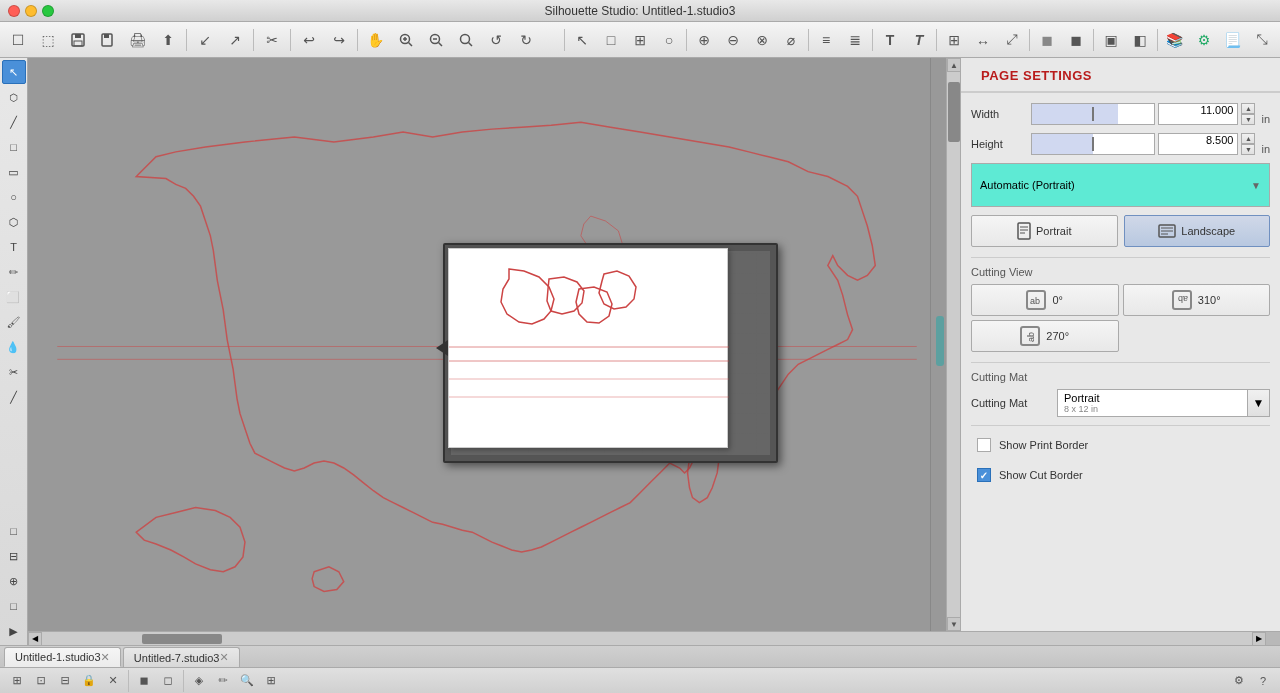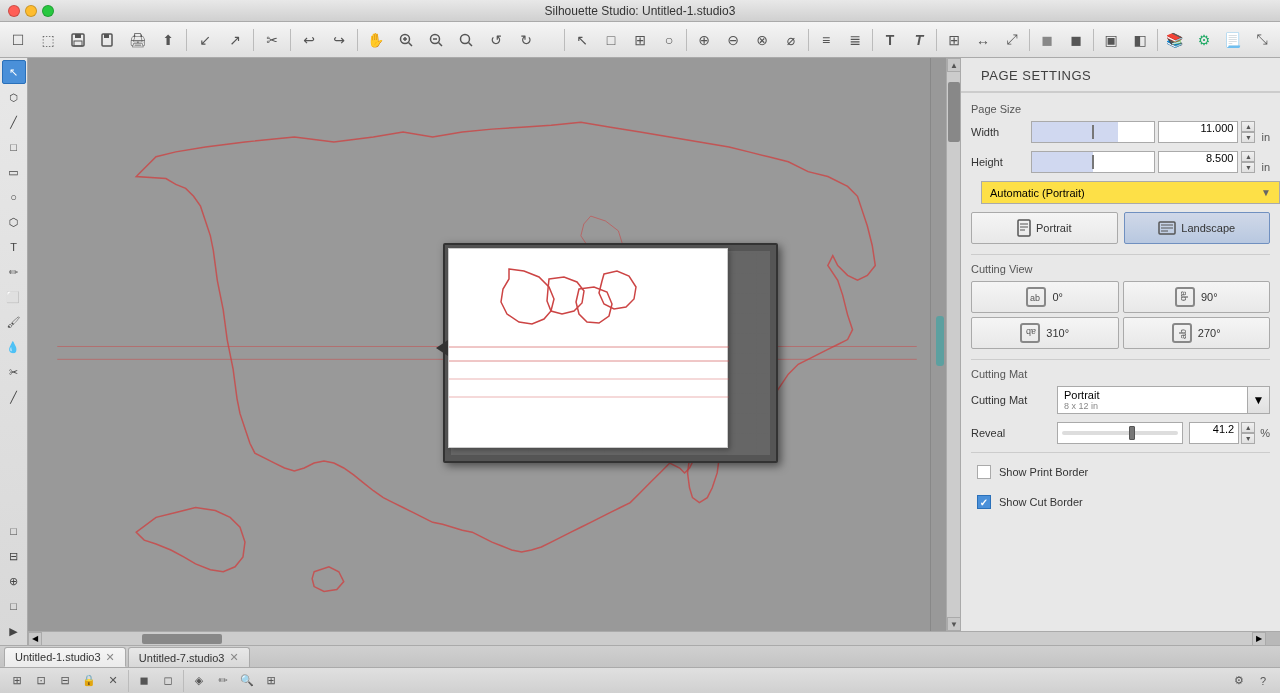--- a/index.html
+++ b/index.html
@@ -37,21 +37,21 @@
     .cutting-mat { position: absolute; left: 415px; top: 185px; width: 335px; height: 220px; background: #555; border: 2px solid #333; border-radius: 2px; box-shadow: 3px 3px 8px rgba(0,0,0,0.5); }
     .cutting-mat-inner { position: absolute; left: 6px; top: 6px; right: 6px; bottom: 6px; background: #666; }
     .paper { position: absolute; left: 420px; top: 190px; width: 280px; height: 200px; background: white; border: 1px solid #ccc; box-shadow: 2px 2px 5px rgba(0,0,0,0.3); }
 
     
     .left-arrow { position: absolute; left: 408px; top: 282px; width: 0; height: 0; border-top: 8px solid transparent; border-bottom: 8px solid transparent; border-right: 12px solid #333; }
 
     
     .right-panel { width: 320px; background: #e8e8e8; border-left: 1px solid #aaa; flex-shrink: 0; overflow-y: auto; }
     .panel-header { padding: 10px 14px 8px; border-bottom: 2px solid #ccc; }
-    .panel-header h2 { font-size: 13px; font-weight: normal; color: #404040; letter-spacing: 0.5px; padding-left: 6px; }
+    .panel-header h2 { font-size: 13px; font-weight: bold; color: #b91c1c; letter-spacing: 0.5px; padding-left: 6px; }
 
     .panel-body { padding: 10px; }
 
     .section-title { font-size: 11px; color: #555; margin-bottom: 6px; font-weight: 500; }
 
     .field-row { display: flex; align-items: center; margin-bottom: 8px; }
     .field-label { width: 60px; font-size: 11px; color: #333; }
     .field-input-wrap { display: flex; align-items: flex-end; gap: 3px; flex: 1; }
     .spinner-input { width: 80px; height: 22px; border: 1px solid #aaa; background: white; padding: 0 4px; font-size: 11px; text-align: right; }
     .spinner-btns { display: flex; flex-direction: column; }
@@ -62,21 +62,21 @@
     .orient-btn { flex: 1; height: 32px; border: 1px solid #aaa; background: linear-gradient(to bottom, #f5f5f5, #e8e8e8); display: flex; align-items: center; justify-content: center; gap: 5px; cursor: pointer; font-size: 11px; color: #333; border-radius: 2px; }
     .orient-btn.active { background: linear-gradient(to bottom, #d0d8e8, #b8c8e0); border-color: #7090c0; }
 
     .section-divider { height: 1px; background: #ccc; margin: 8px 0; }
 
     .rotate-grid { display: grid; grid-template-columns: 1fr 1fr; gap: 4px; margin-bottom: 10px; }
     .rotate-btn { height: 32px; border: 1px solid #aaa; background: linear-gradient(to bottom, #f5f5f5, #e8e8e8); display: flex; align-items: center; justify-content: center; gap: 6px; cursor: pointer; font-size: 11px; color: #333; border-radius: 2px; }
     .rotate-icon { width: 20px; height: 20px; border: 2px solid #888; border-radius: 3px; display: flex; align-items: center; justify-content: center; font-size: 9px; color: #555; position: relative; }
 
     .dropdown-wrap { position: relative; margin-bottom: 8px; }
-    .dropdown-btn { width: 100%; height: 23px; border: 1px solid #aaa; background: #fde047; padding: 0 8px; font-size: 11px; display: flex; align-items: center; justify-content: space-between; cursor: pointer; margin-left: 10px; }
+    .dropdown-btn { width: 100%; height: 44px; border: 1px solid #aaa; background: #5eead4; padding: 0 8px; font-size: 11px; display: flex; align-items: center; justify-content: space-between; cursor: pointer; }
     .dropdown-arrow { font-size: 10px; color: #666; }
 
     .cutting-mat-row { display: flex; align-items: center; margin-bottom: 8px; gap: 6px; }
     .cutting-mat-label { font-size: 11px; color: #333; width: 80px; }
     .cutting-mat-select-wrap { flex: 1; display: flex; align-items: center; border: 1px solid #aaa; background: white; height: 28px; }
     .cutting-mat-select-text { flex: 1; padding: 0 6px; font-size: 11px; }
     .cutting-mat-dd { width: 22px; height: 100%; background: linear-gradient(to bottom, #f0f0f0, #e0e0e0); border-left: 1px solid #aaa; display: flex; align-items: center; justify-content: center; cursor: pointer; }
 
     .reveal-row { display: flex; align-items: center; margin-bottom: 8px; gap: 6px; }
     .reveal-label { font-size: 11px; color: #333; width: 80px; }
@@ -87,21 +87,21 @@
     .reveal-spinner-input { width: 50px; height: 22px; border: 1px solid #aaa; background: white; padding: 0 4px; font-size: 11px; text-align: right; }
 
     .checkbox-row { display: flex; align-items: center; gap: 8px; margin-bottom: 8px; padding: 4px 6px; }
     .checkbox-box { width: 14px; height: 14px; border: 1px solid #aaa; background: white; display: flex; align-items: center; justify-content: center; cursor: pointer; flex-shrink: 0; }
     .checkbox-box.checked { background: #4a90d9; border-color: #2a70b9; }
     .checkbox-check { color: white; font-size: 10px; font-weight: bold; }
     .checkbox-label { font-size: 11px; color: #333; }
 
     
     .bottom-tabs { height: 22px; background: linear-gradient(to bottom, #d0d0d0, #c4c4c4); border-top: 1px solid #aaa; display: flex; align-items: flex-end; padding: 0 4px; flex-shrink: 0; }
-    .tab { height: 20px; padding: 0 10px; background: linear-gradient(to bottom, #e8e8e8, #d8d8d8); border: 1px solid #aaa; border-bottom: none; border-radius: 3px 3px 0 0; display: flex; align-items: center; gap: 5px; cursor: pointer; font-size: 11px; color: #333; margin-right: 2px; justify-content: center; }
+    .tab { height: 20px; padding: 0 10px; background: linear-gradient(to bottom, #e8e8e8, #d8d8d8); border: 1px solid #aaa; border-bottom: none; border-radius: 3px 3px 0 0; display: flex; align-items: center; cursor: pointer; font-size: 11px; color: #333; margin-right: 2px; justify-content: center; }
     .tab.active { background: linear-gradient(to bottom, #f5f5f5, #ececec); border-bottom: 1px solid #ececec; }
     .tab-close { font-size: 11px; color: #888; line-height: 1; cursor: pointer; }
 
     
     .bottom-toolbar { height: 26px; background: linear-gradient(to bottom, #e0e0e0, #d0d0d0); border-top: 1px solid #aaa; display: flex; align-items: center; padding: 0 6px; flex-shrink: 0; justify-content: space-between; }
     .bt-group { display: flex; gap: 2px; align-items: center; }
     .bt-btn { width: 22px; height: 20px; display: flex; align-items: center; justify-content: center; border-radius: 2px; cursor: pointer; border: 1px solid transparent; font-size: 11px; color: #555; }
 
     
     .canvas-scroll { width: 14px; background: #b8b8b8; border-left: 1px solid #aaa; display: flex; flex-direction: column; }
@@ -300,21 +300,20 @@
         </div>
         <div class="scroll-arrow">▼</div>
       </div>
 
       <div class="right-panel">
         <div class="panel-header">
           <h2>PAGE SETTINGS</h2>
         </div>
         <div class="panel-body">
 
-          <div class="section-title">Page Size</div>
 
           <div class="field-row">
             <span class="field-label">Width</span>
             <div class="field-input-wrap">
               <div class="input-with-slider">
                 <div class="slider-fill" style="width:70%;"></div>
                 <div class="slider-marker"></div>
               </div>
               <div class="spinner-input">11.000</div>
               <div class="spinner-btns">
@@ -377,28 +376,20 @@
               <div class="rotate-icon">
                 <svg width="14" height="14" viewBox="0 0 14 14">
                     <text x="1" y="11" font-size="9" fill="#555">ab</text>
                   </svg>
               </div>
               <span>0°</span>
             </div>
             <div class="rotate-btn">
               <div class="rotate-icon">
                 <svg width="14" height="14" viewBox="0 0 14 14">
-                    <text x="1" y="11" font-size="9" fill="#555" transform="rotate(90,7,7)">ab</text>
-                  </svg>
-              </div>
-              <span>90°</span>
-            </div>
-            <div class="rotate-btn">
-              <div class="rotate-icon">
-                <svg width="14" height="14" viewBox="0 0 14 14">
                     <text x="1" y="11" font-size="9" fill="#555" transform="rotate(180,7,7)">ab</text>
                   </svg>
               </div>
               <span>310°</span>
             </div>
             <div class="rotate-btn">
               <div class="rotate-icon">
                 <svg width="14" height="14" viewBox="0 0 14 14">
                     <text x="1" y="11" font-size="9" fill="#555" transform="rotate(270,7,7)">ab</text>
                   </svg>
@@ -414,36 +405,20 @@
             <span class="cutting-mat-label">Cutting Mat</span>
             <div class="cutting-mat-select-wrap">
               <div class="cutting-mat-select-text">
                 <div style="font-size:11px;">Portrait</div>
                 <div style="font-size:9px;color:#888;">8 x 12 in</div>
               </div>
               <div class="cutting-mat-dd">▼</div>
             </div>
           </div>
 
-          <div class="reveal-row">
-            <span class="reveal-label">Reveal</span>
-            <div class="reveal-slider-wrap">
-              <div class="reveal-track">
-                <div class="reveal-thumb"></div>
-              </div>
-            </div>
-            <div class="reveal-value-wrap">
-              <div class="reveal-spinner-input">41.2</div>
-              <div class="spinner-btns">
-                <div class="spinner-btn">▲</div>
-                <div class="spinner-btn">▼</div>
-              </div>
-              <span class="unit-label">%</span>
-            </div>
-          </div>
 
           <div class="section-divider"></div>
 
 
           <div class="checkbox-row">
             <div class="checkbox-box">
             </div>
             <span class="checkbox-label">Show Print Border</span>
           </div>
 

